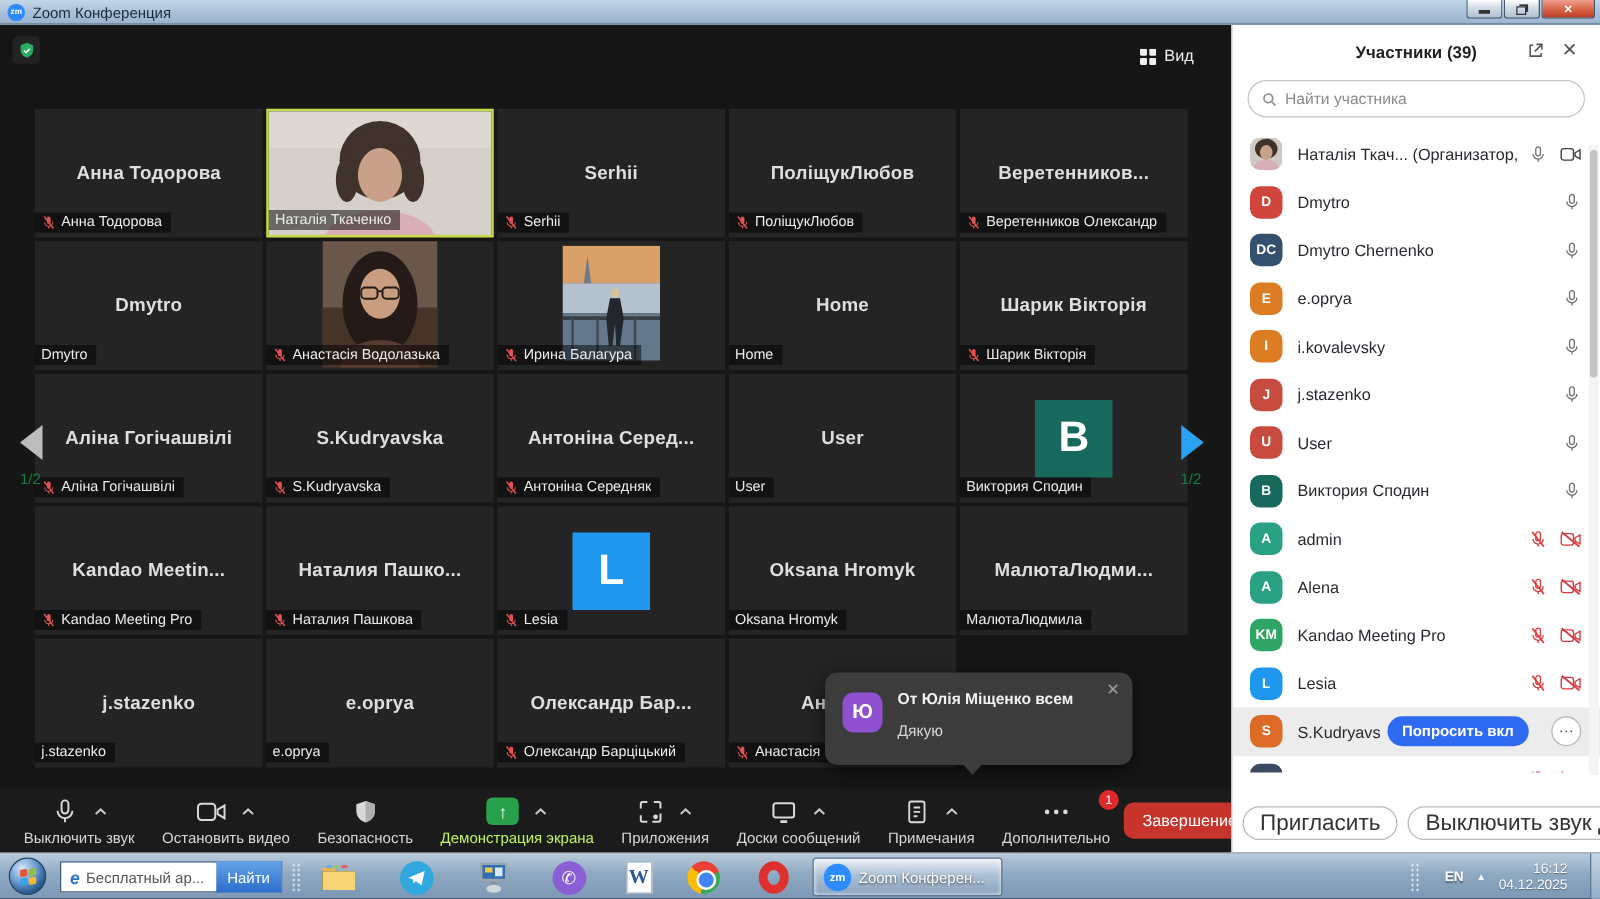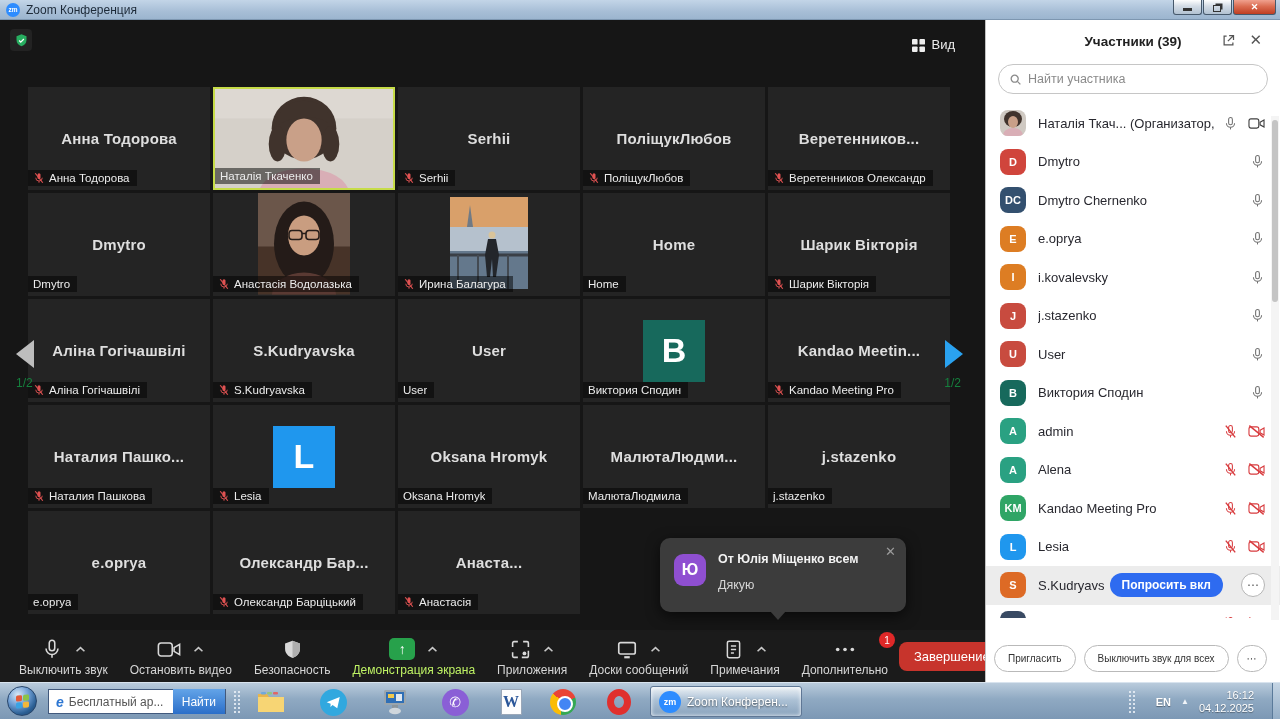--- a/index.html
+++ b/index.html
@@ -99,21 +99,21 @@
   .ic-dark { color:#3f3f3f; display:flex; }
   .ic-red { color:#d83b3e; display:flex; }
   .ask-btn { background:#2e6bf0; color:#fff; font-size:12px; font-weight:bold; border:none; border-radius:14px;
     padding:5px 12px; white-space:nowrap; }
   .more-btn { width:24px; height:24px; border-radius:12px; border:1px solid #b5b5b5; background:#fff; color:#555;
     font-size:12px; display:flex; align-items:center; justify-content:center; margin-left:8px; }
   .pscroll { position:absolute; right:1px; top:96px; bottom:62px; width:8px; background:#f4f4f4; }
   .pthumb { position:absolute; top:4px; left:1px; width:6px; height:182px; background:#c4c4c4; border-radius:3px; }
   .p-foot { position:absolute; left:0; bottom:10px; width:295px; display:flex; align-items:center; gap:8px; padding:0 8px; }
   .pf-btn { height:27px; border:1px solid #b9b9b9; border-radius:14px; background:#fff; color:#333;
-    font-size:10px; padding:0 13px; white-space:nowrap; font-family:inherit;margin-top:36px; }
+    font-size:18px; padding:0 13px; white-space:nowrap; font-family:inherit;margin-top:36px; }
   .pf-more { padding:0 9px; }
 
   
   #taskbar { position:absolute; left:0; top:682px; width:1280px; height:37px;
     background:linear-gradient(#b9cbdc,#8fa9c2 45%,#7c98b5); border-top:1px solid #d8e3ee; }
   .orb { position:absolute; left:7px; top:3px; width:30px; height:30px; border-radius:50%;
     background:radial-gradient(circle at 35% 28%, #d8e9f8, #6f9ed4 40%, #2c movie5f94 70%, #1c3f66);
     background:radial-gradient(circle at 35% 28%, #d8e9f8, #6f9ed4 40%, #2b5f94 70%, #1c3f66);
     border:1px solid #27456b; display:flex; align-items:center; justify-content:center; }
   .orb-flag { width:13px; height:13px; display:grid; grid-template-columns:1fr 1fr; gap:1px; transform:skewY(-6deg); }
@@ -359,20 +359,34 @@
                 <rect x="9" y="2.5" width="6" height="11.5" rx="3" fill="currentColor"></rect>
                 <path d="M5.5 11.5a6.5 6.5 0 0 0 13 0" fill="none" stroke="currentColor" stroke-width="1.8"></path>
                 <line x1="12" y1="18" x2="12" y2="21.5" stroke="currentColor" stroke-width="1.8"></line>
                 <line x1="4.5" y1="2.5" x2="19.5" y2="21.5" stroke="currentColor" stroke-width="2.4"></line>
               </svg>
             </span>
             <span class="tl-name">S.Kudryavska</span>
           </div>
         </div>
         <div class="tile">
+          <div class="tile-center">Антоніна Серед...</div>
+          <div class="tlabel">
+            <span class="tl-mic">
+              <svg width="12" height="12" viewBox="0 0 24 24">
+                <rect x="9" y="2.5" width="6" height="11.5" rx="3" fill="currentColor"></rect>
+                <path d="M5.5 11.5a6.5 6.5 0 0 0 13 0" fill="none" stroke="currentColor" stroke-width="1.8"></path>
+                <line x1="12" y1="18" x2="12" y2="21.5" stroke="currentColor" stroke-width="1.8"></line>
+                <line x1="4.5" y1="2.5" x2="19.5" y2="21.5" stroke="currentColor" stroke-width="2.4"></line>
+              </svg>
+            </span>
+            <span class="tl-name">Антоніна Середняк</span>
+          </div>
+        </div>
+        <div class="tile">
           <div class="tile-center">User</div>
           <div class="tlabel">
             <span class="tl-name">User</span>
           </div>
         </div>
         <div class="tile">
           <div class="letter-box" style="background: rgb(23, 105, 92);">B</div>
           <div class="tlabel">
             <span class="tl-name">Виктория Сподин</span>
           </div>

